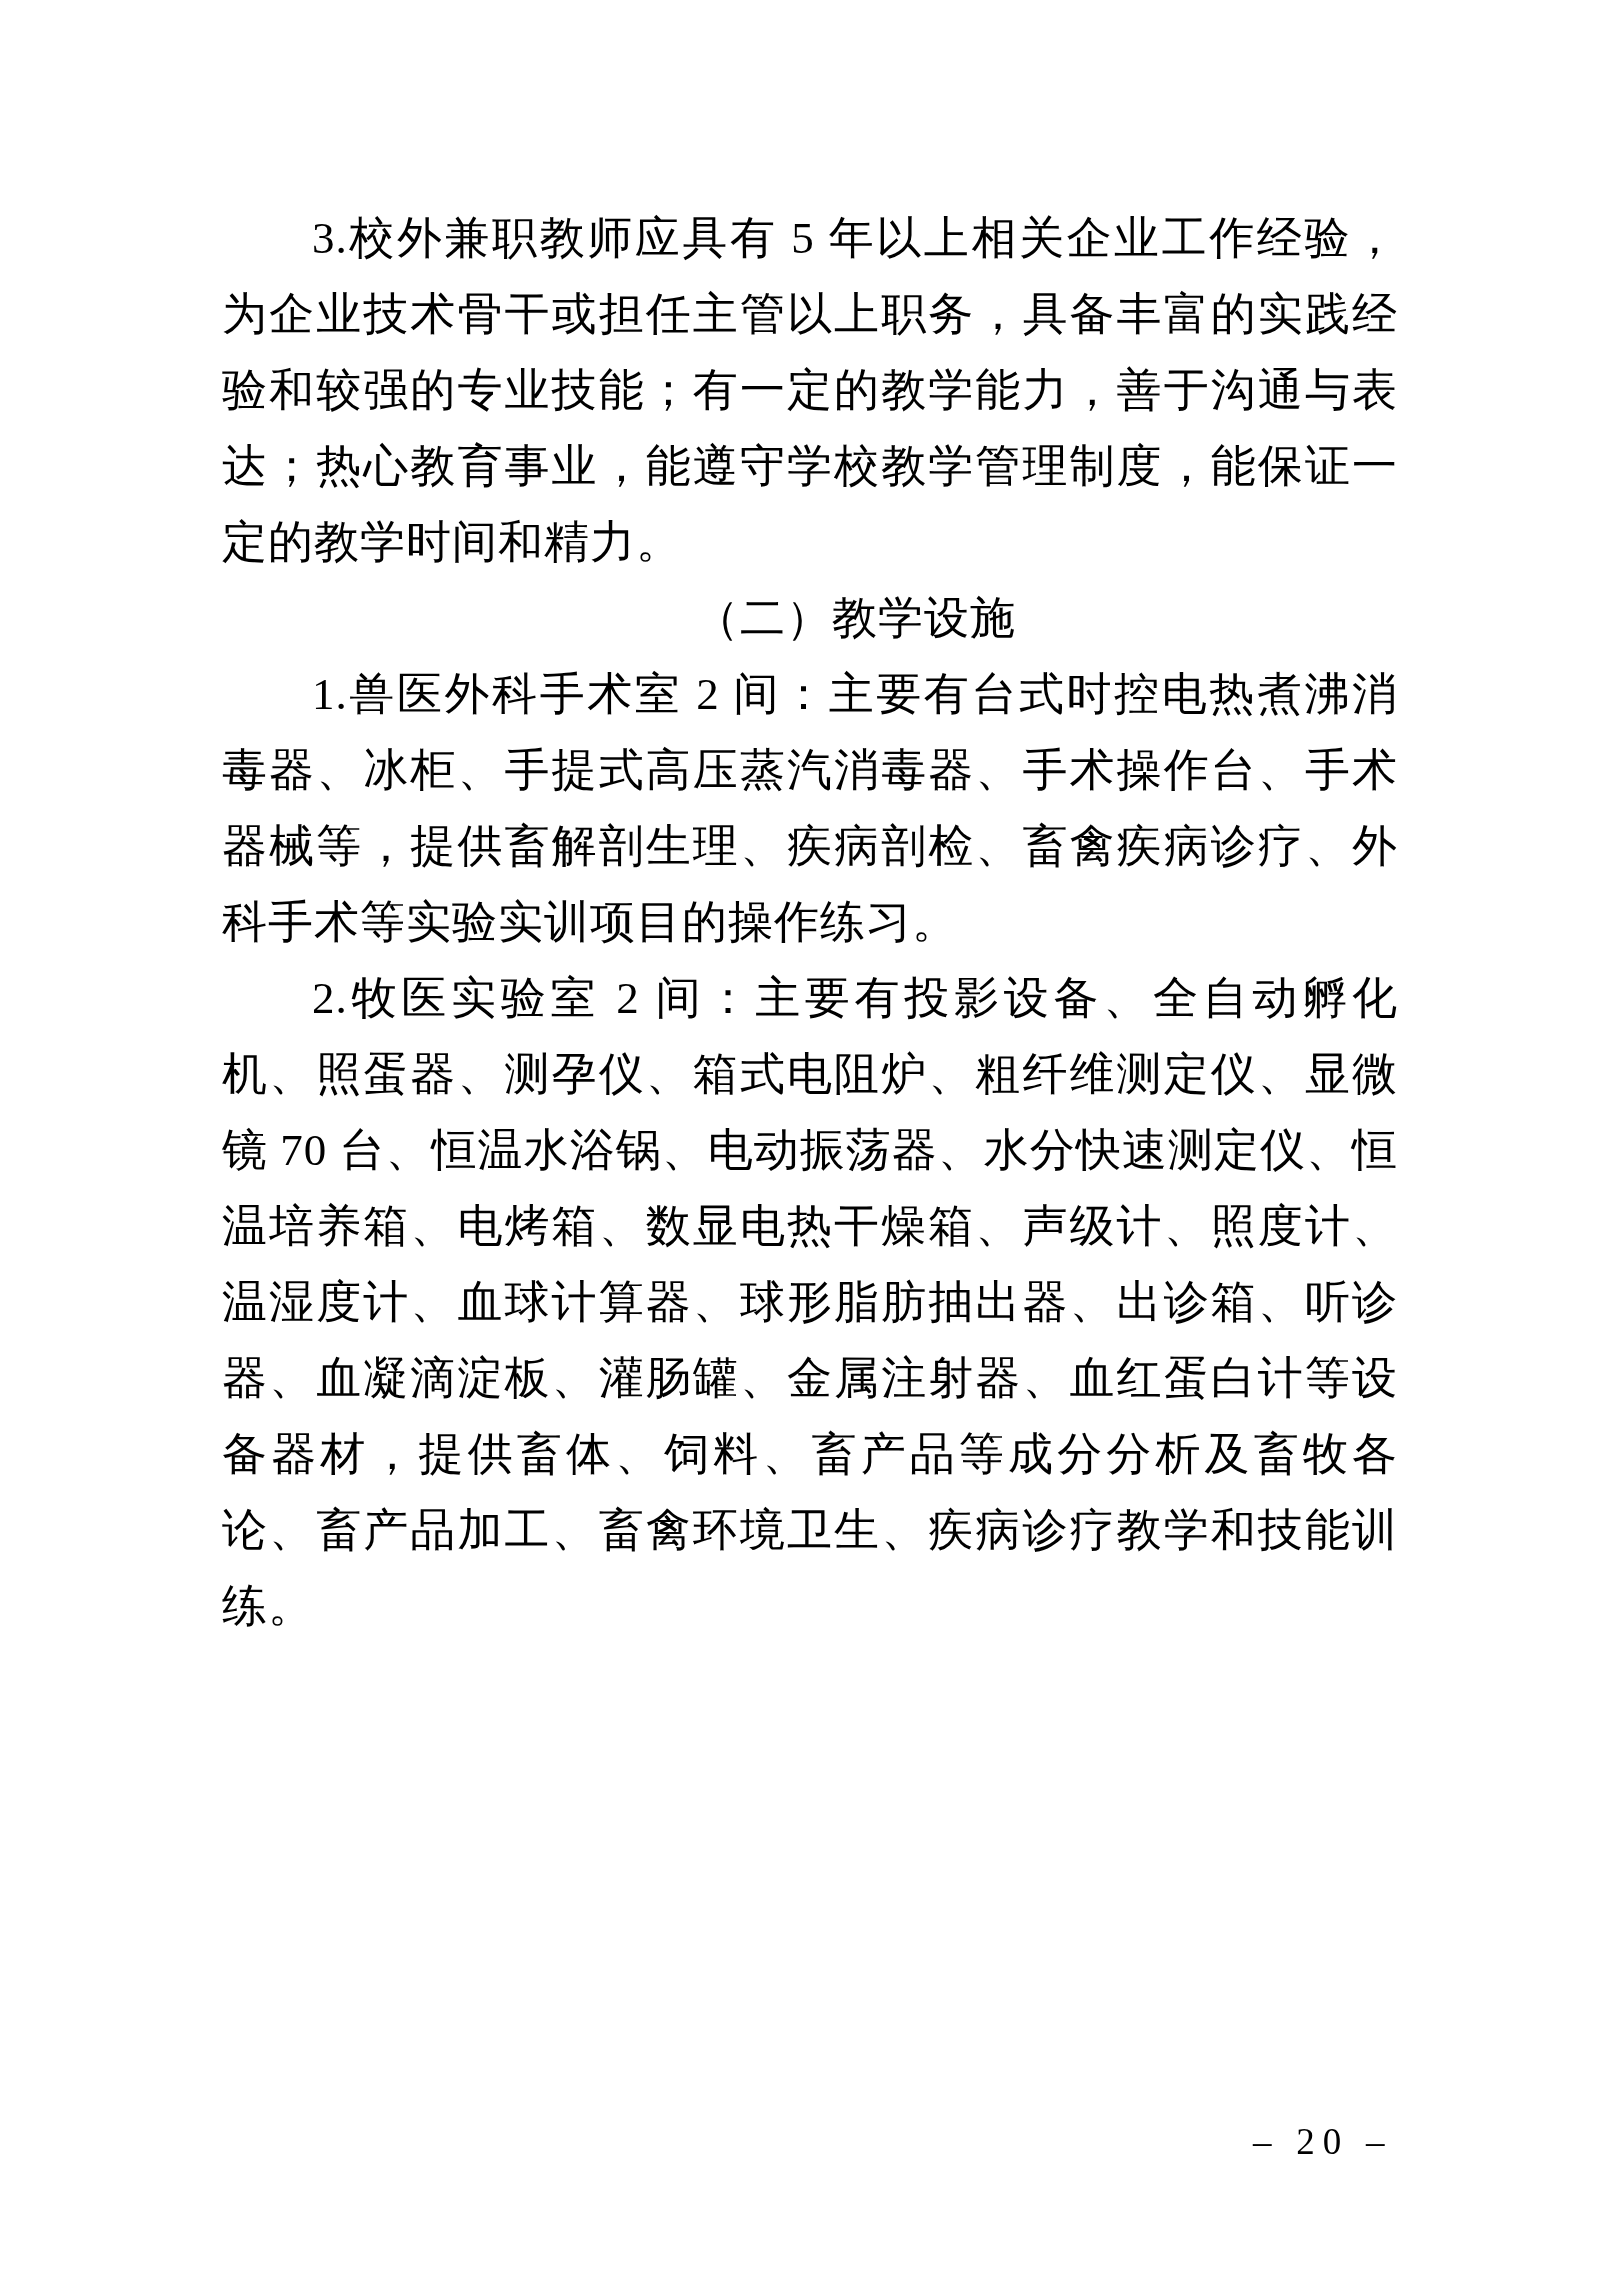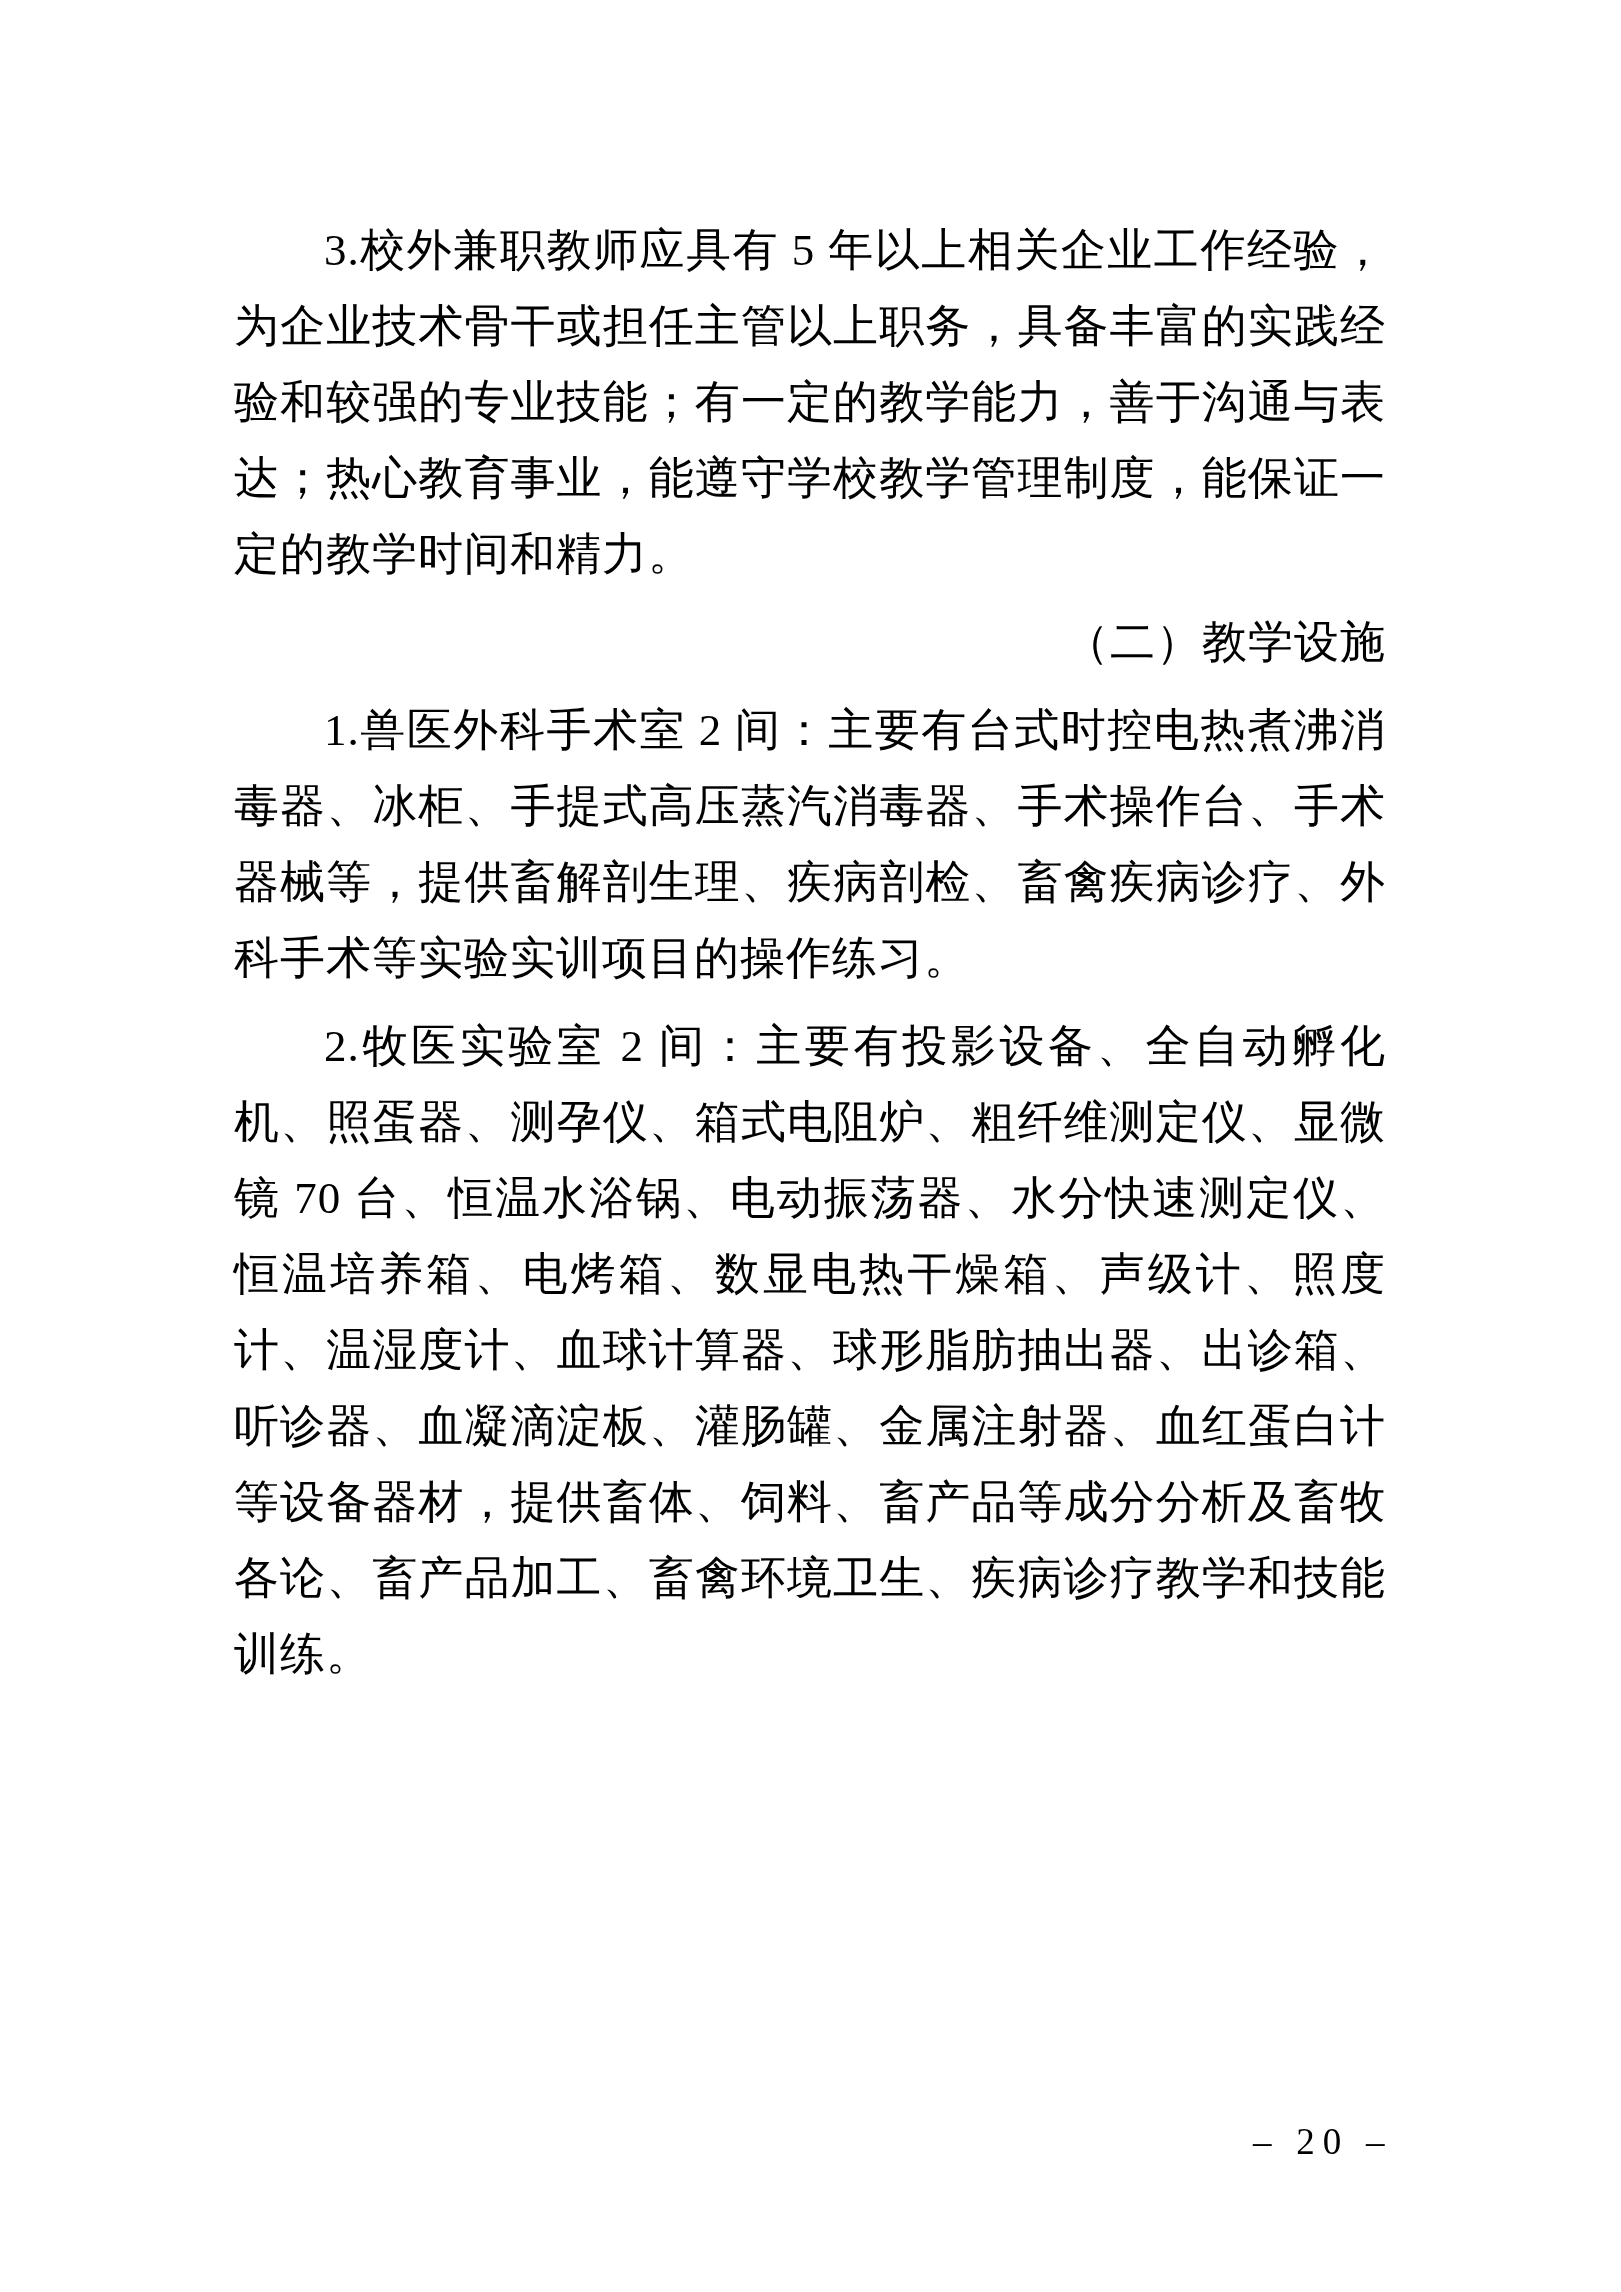--- a/index.html
+++ b/index.html
@@ -16,32 +16,32 @@
     font-family: "Liberation Serif", "DejaVu Serif", serif;
     color: #000000;
   }
   .content {
     position: absolute;
     left: 222px;
     top: 200px;
     width: 1176px;
   }
   .para {
-    margin: 12px;
+    margin: 0;
     padding: 0;
     font-size: 45px;
     line-height: 76px;
     text-align: justify;
     text-justify: inter-character;
     text-indent: 2em;
     letter-spacing: 1px;
     word-break: break-all;
   }
   .para.heading {
-    text-align: right;
+    text-align: center;
   }
   .footer {
     position: absolute;
     top: 2119px;
     left: 1253px;
     font-size: 37px;
     line-height: 45px;
     letter-spacing: 7.8px;
     white-space: nowrap;
   }

